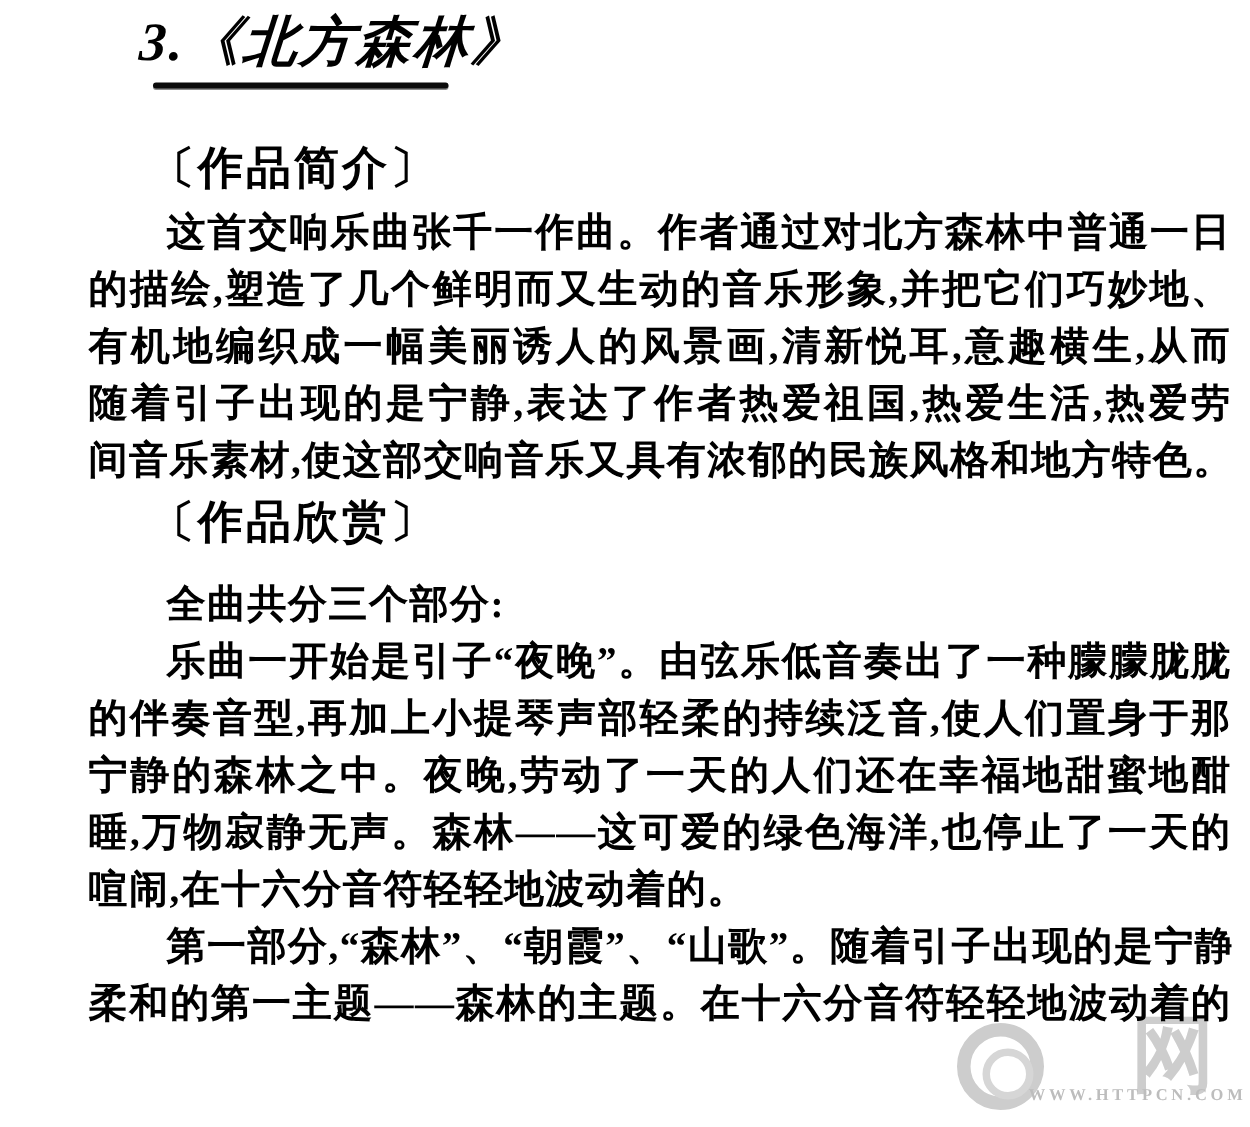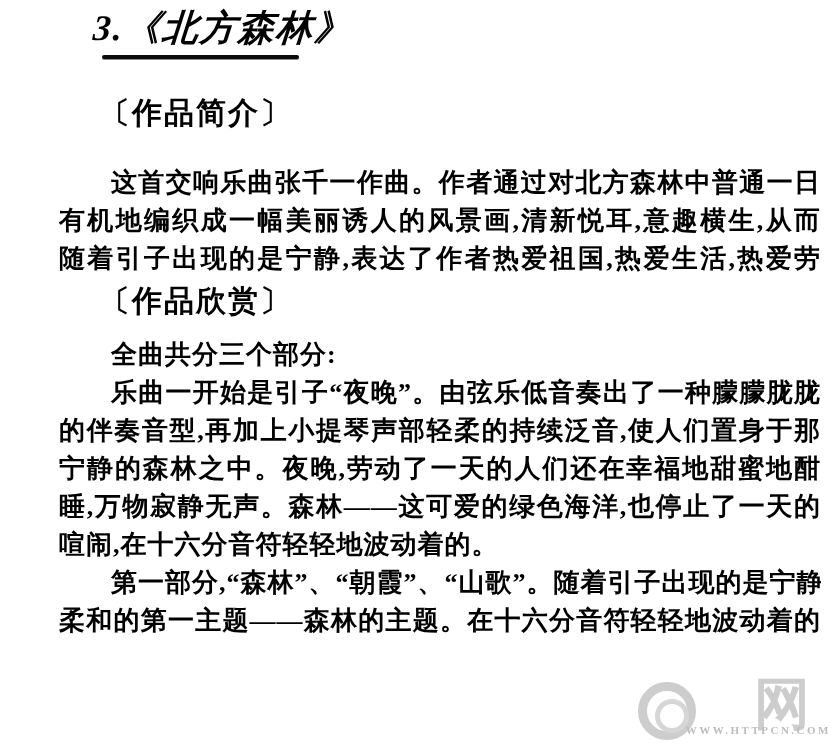--- a/index.html
+++ b/index.html
@@ -45,21 +45,21 @@
 
   
   .content {
     position: absolute;
     left: 59px;
     top: 90px;
     width: 762px;
     z-index: 2;
   }
   .heading {
-    margin: 0 0 28px 41px;
+    margin: 0 0 0 41px;
     font-size: 30px;
     font-weight: 800;
     line-height: 46px;
     letter-spacing: 2px;
   }
   .heading.second {
     margin: 2px 0 14px 41px;
     line-height: 42px;
   }
   .line {
@@ -143,22 +143,24 @@
   </div>
 
   <h1 class="title">3.《北方森林》</h1>
   <div class="title-underline"></div>
 
   <div class="content">
 
     <h2 class="heading">〔作品简介〕</h2>
 
     <p class="line indent">这首交响乐曲张千一作曲。作者通过对北方森林中普通一日</p>
+    <p class="line">的描绘,塑造了几个鲜明而又生动的音乐形象,并把它们巧妙地、</p>
     <p class="line">有机地编织成一幅美丽诱人的风景画,清新悦耳,意趣横生,从而</p>
     <p class="line">随着引子出现的是宁静,表达了作者热爱祖国,热爱生活,热爱劳</p>
+    <p class="line">间音乐素材,使这部交响音乐又具有浓郁的民族风格和地方特色。</p>
 
     <h2 class="heading second">〔作品欣赏〕</h2>
 
     <p class="line short indent">全曲共分三个部分:</p>
 
     <p class="line indent">乐曲一开始是引子“夜晚”。由弦乐低音奏出了一种朦朦胧胧</p>
     <p class="line">的伴奏音型,再加上小提琴声部轻柔的持续泛音,使人们置身于那</p>
     <p class="line">宁静的森林之中。夜晚,劳动了一天的人们还在幸福地甜蜜地酣</p>
     <p class="line">睡,万物寂静无声。森林——这可爱的绿色海洋,也停止了一天的</p>
     <p class="line short">喧闹,在十六分音符轻轻地波动着的。</p>

